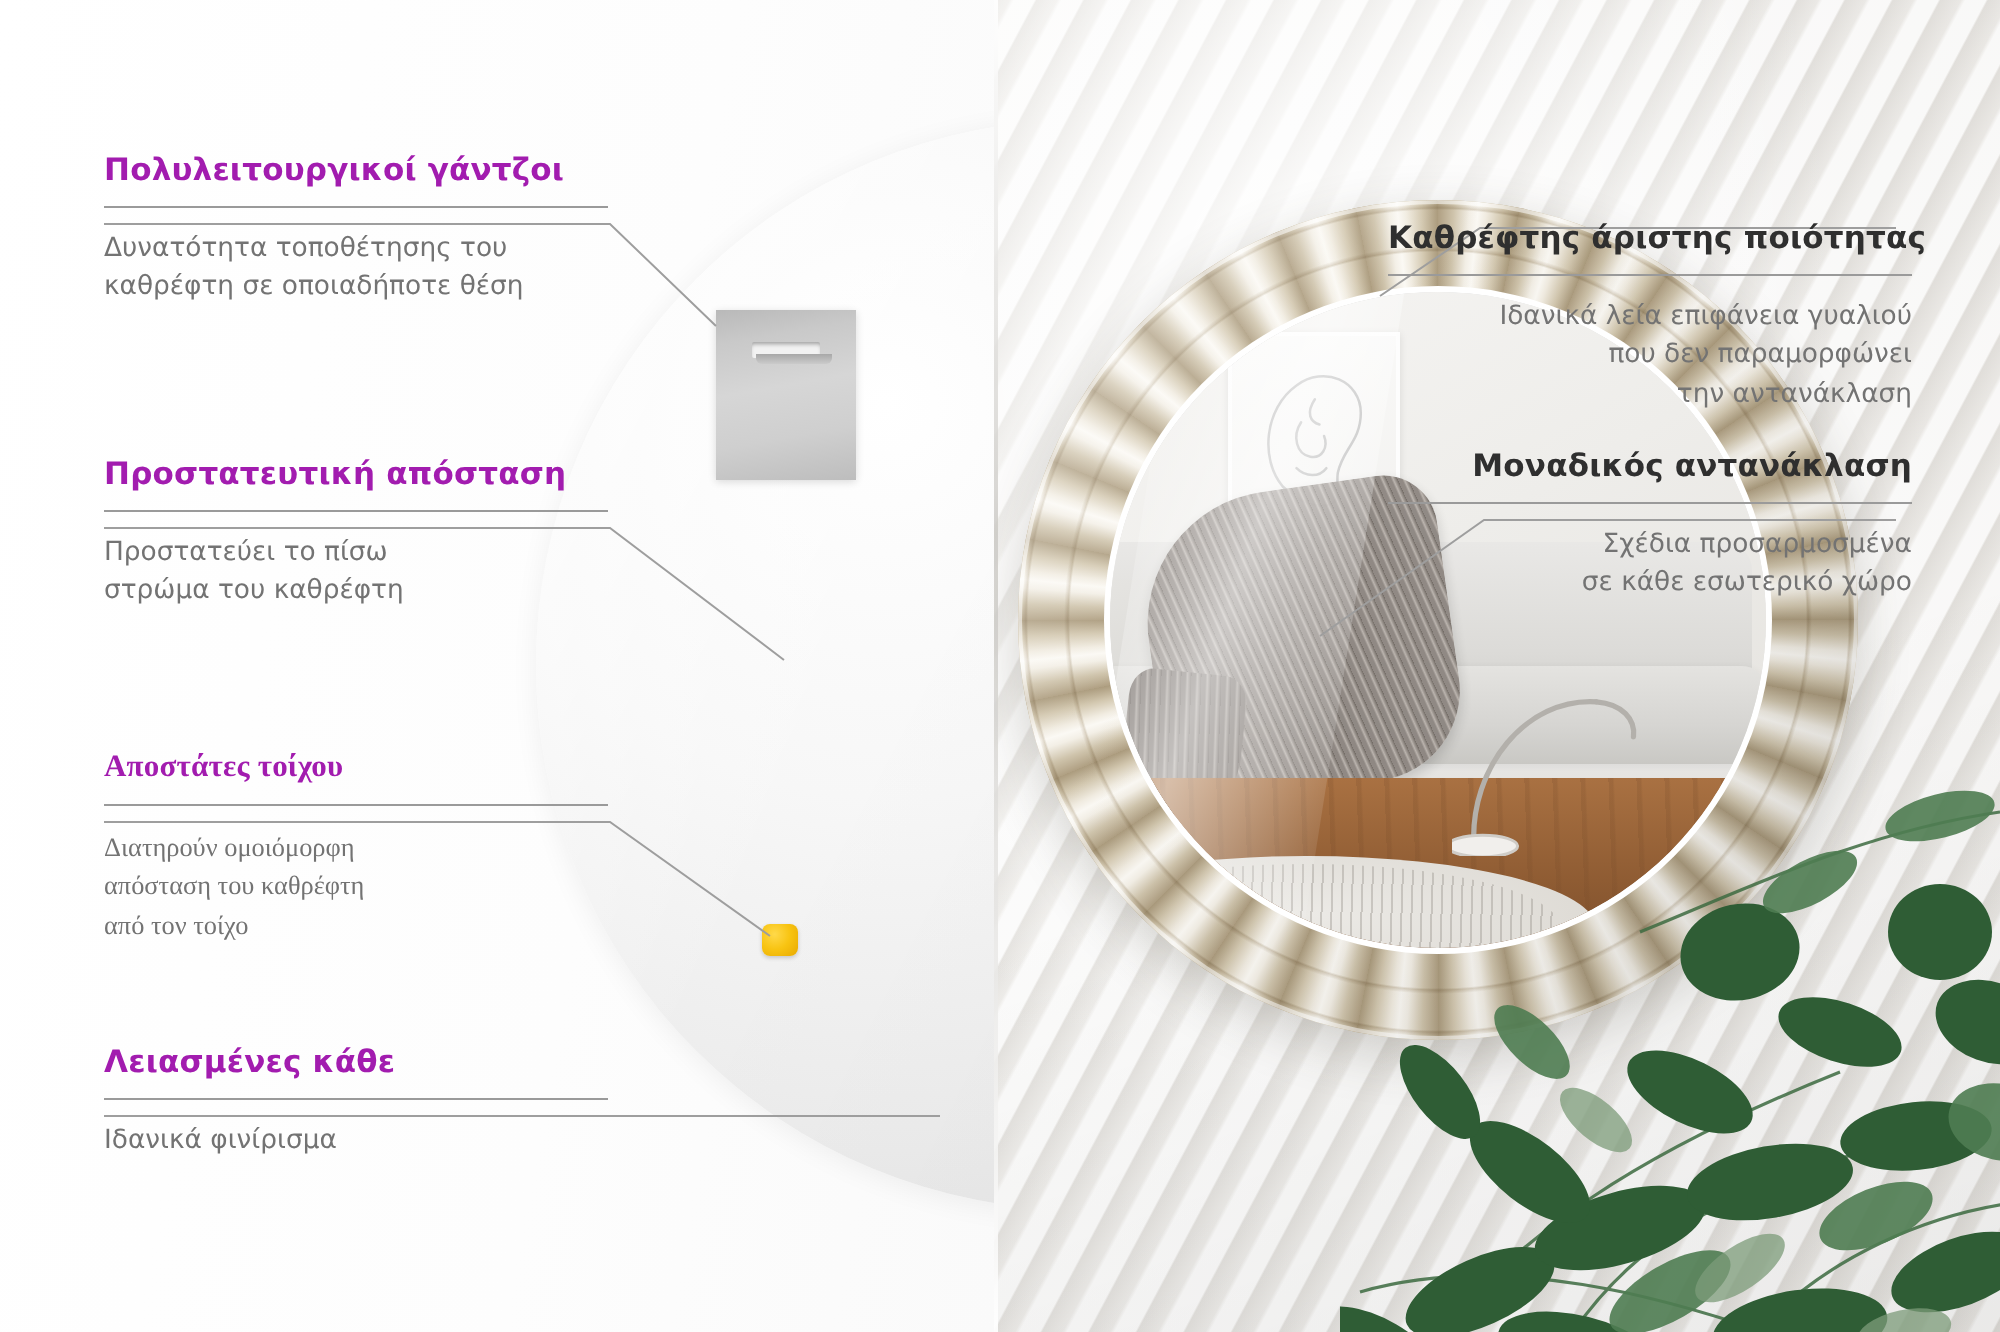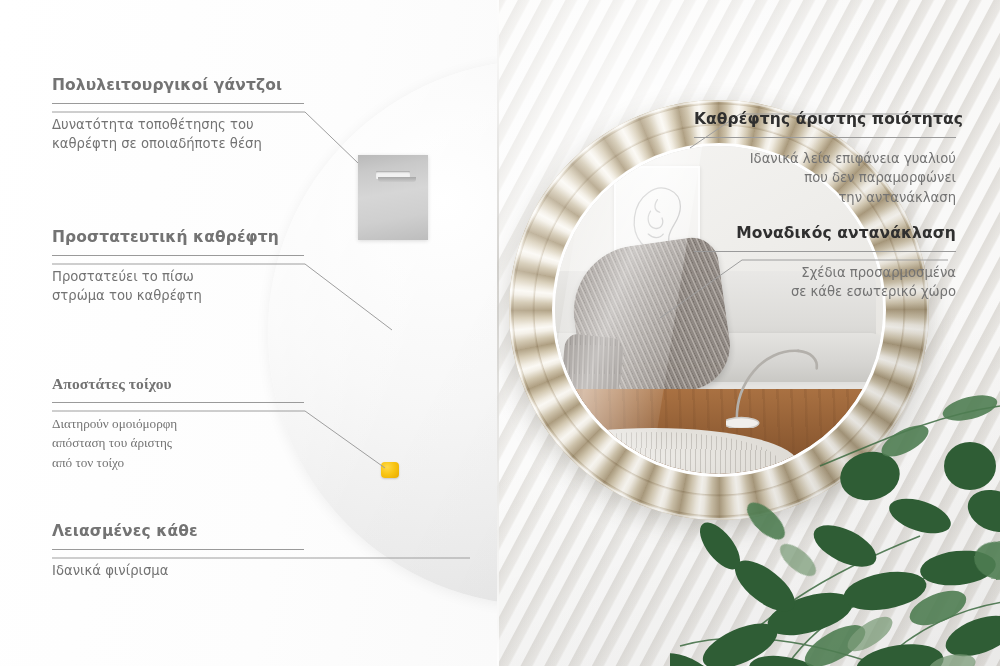--- a/index.html
+++ b/index.html
@@ -194,21 +194,21 @@
     pointer-events:none;
   }
 
   
   .foliage{ position:absolute; right:-10px; bottom:-10px; width:340px; height:330px; }
   .foliage svg{ width:100%; height:100%; }
 
   
   .callout{ position:absolute; }
   .callout .c-title{
-    font-size:15.5px; font-weight:bold; color:#737373; letter-spacing:.1px;
+    font-size:15.5px; font-weight:bold; color:#a21caf; letter-spacing:.1px;
     white-space:nowrap;
   }
   .callout .c-rule{
     height:1px; background:#9a9a9a; margin:9px 0 11px 0;
   }
   .callout .c-desc{
     font-size:13.2px; line-height:1.46; color:#737373; white-space:pre-line;
   }
   .callout.right{ text-align:right; }
   .callout.right .c-title{ color:#2f2f2f; }
@@ -341,31 +341,31 @@
   </div>
 
   <div class="callout left" id="co-hooks">
     <div class="c-title">Πολυλειτουργικοί γάντζοι</div>
     <div class="c-rule"></div>
     <div class="c-desc">Δυνατότητα τοποθέτησης του
 καθρέφτη σε οποιαδήποτε θέση</div>
   </div>
 
   <div class="callout left" id="co-membrane">
-    <div class="c-title">Προστατευτική καθρέφτη</div>
+    <div class="c-title">Προστατευτική απόσταση</div>
     <div class="c-rule"></div>
     <div class="c-desc">Προστατεύει το πίσω
 στρώμα του καθρέφτη</div>
   </div>
 
   <div class="callout left" id="co-spacers">
     <div class="c-title">Αποστάτες τοίχου</div>
     <div class="c-rule"></div>
     <div class="c-desc">Διατηρούν ομοιόμορφη
-απόσταση του άριστης
+απόσταση του καθρέφτη
 από τον τοίχο</div>
   </div>
 
   <div class="callout left" id="co-edges">
     <div class="c-title">Λειασμένες κάθε</div>
     <div class="c-rule"></div>
     <div class="c-desc">Ιδανικά φινίρισμα</div>
   </div>
 
   <div class="callout right" id="co-quality">

